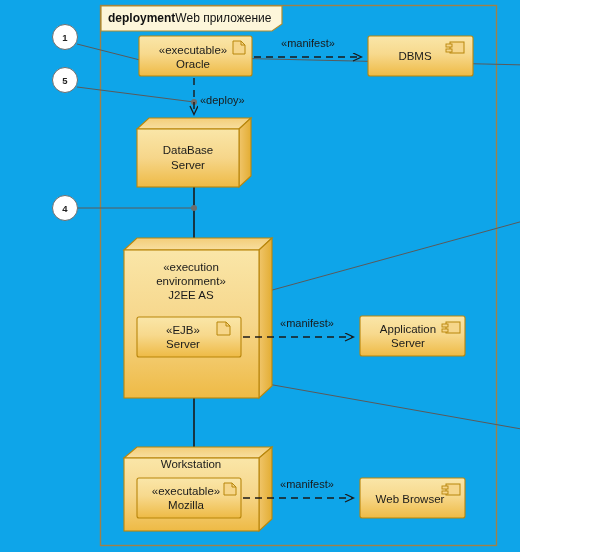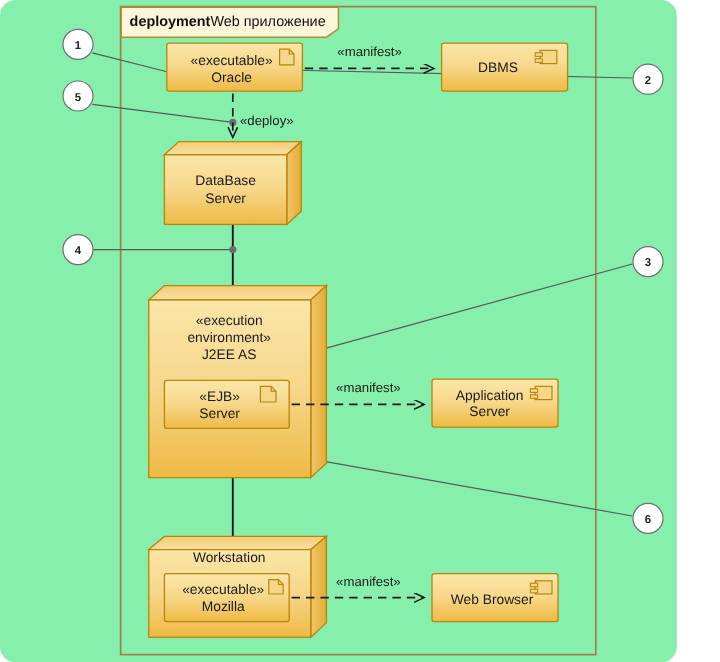--- a/index.html
+++ b/index.html
@@ -5,25 +5,24 @@
   html, body {
     margin: 0;
     padding: 0;
     background: #ffffff;
   }
   body {
     font-family: "Liberation Sans", sans-serif;
   }
   #canvas {
     position: relative;
-    width: 564px;
+    width: 520px;
     height: 552px;
-    background: #86efac;
+    background: #0ea5e9;
     overflow: hidden;
-    border-radius: 13px;
   }
   svg#diagram {
     display: block;
     width: 600px;
     height: 552px;
   }
   .node-label, .box-label, .edge-label, .callout-label, .frame-label {
     font-family: "Liberation Sans", sans-serif;
     fill: #1a1a1a;
   }

